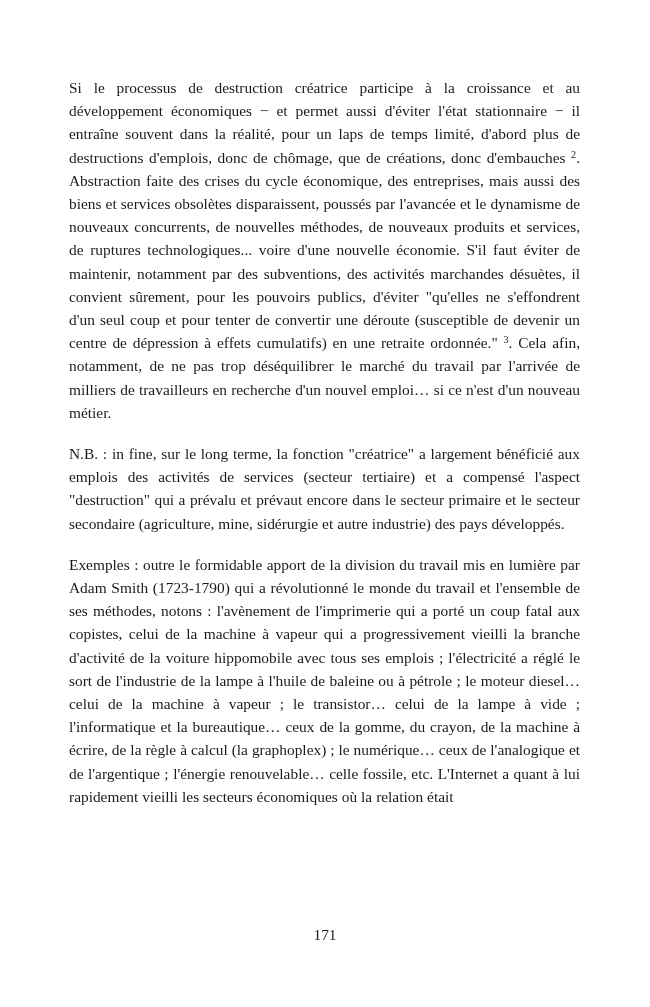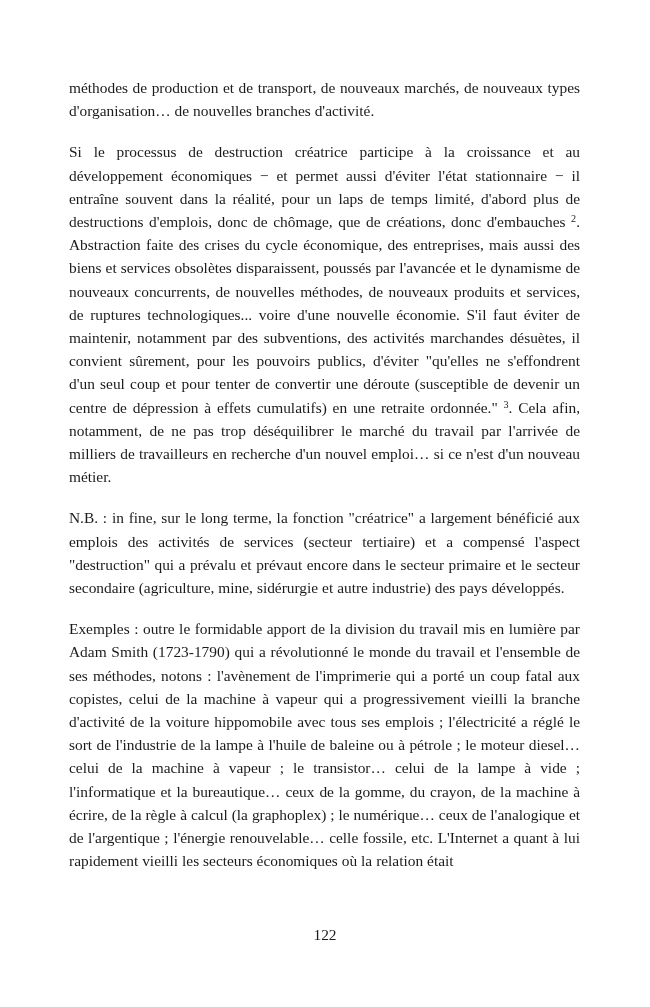--- a/index.html
+++ b/index.html
@@ -54,25 +54,24 @@
     color: #1a1a1a;
   }
 </style>
 </head>
 <body>
 
 <div class="page">
 
   <div class="text-column">
 
-    <p class="para">méthodes de production et de transport, de nouveaux marchés, de nouveaux types d'organisation… de nouvelles branches d'activité.</p>
 
     <p class="para"><span>Si le processus de destruction créatrice participe à la croissance et au développement économiques − et permet aussi d'éviter l'état stationnaire − il entraîne souvent dans la réalité, pour un laps de temps limité, d'abord plus de destructions d'emplois, donc de chômage, que de créations, donc d'embauches </span><sup>2</sup><span>. Abstraction faite des crises du cycle économique, des entreprises, mais aussi des biens et services obsolètes disparaissent, poussés par l'avancée et le dynamisme de nouveaux concurrents, de nouvelles méthodes, de nouveaux produits et services, de ruptures technologiques... voire d'une nouvelle économie. S'il faut éviter de maintenir, notamment par des subventions, des activités marchandes désuètes, il convient sûrement, pour les pouvoirs publics, d'éviter "qu'elles ne s'effondrent d'un seul coup et pour tenter de convertir une déroute (susceptible de devenir un centre de dépression à effets cumulatifs) en une retraite ordonnée." </span><sup>3</sup><span>. Cela afin, notamment, de ne pas trop déséquilibrer le marché du travail par l'arrivée de milliers de travailleurs en recherche d'un nouvel emploi… si ce n'est d'un nouveau métier.</span></p>
 
     <p class="para">N.B. : in fine, sur le long terme, la fonction "créatrice" a largement bénéficié aux emplois des activités de services (secteur tertiaire) et a compensé l'aspect "destruction" qui a prévalu et prévaut encore dans le secteur primaire et le secteur secondaire (agriculture, mine, sidérurgie et autre industrie) des pays développés.</p>
 
     <p class="para">Exemples : outre le formidable apport de la division du travail mis en lumière par Adam Smith (1723-1790) qui a révolutionné le monde du travail et l'ensemble de ses méthodes, notons : l'avènement de l'imprimerie qui a porté un coup fatal aux copistes, celui de la machine à vapeur qui a progressivement vieilli la branche d'activité de la voiture hippomobile avec tous ses emplois ; l'électricité a réglé le sort de l'industrie de la lampe à l'huile de baleine ou à pétrole ; le moteur diesel… celui de la machine à vapeur ; le transistor… celui de la lampe à vide ; l'informatique et la bureautique… ceux de la gomme, du crayon, de  la machine à écrire, de la règle à calcul (la graphoplex) ; le numérique… ceux de l'analogique et de l'argentique ; l'énergie renouvelable… celle fossile, etc. L'Internet a quant à lui rapidement vieilli les secteurs économiques où la relation était</p>
 
   </div>
 
-  <div class="page-number">122</div>
+  <div class="page-number">171</div>
 
 </div>
 
 </body></html>

